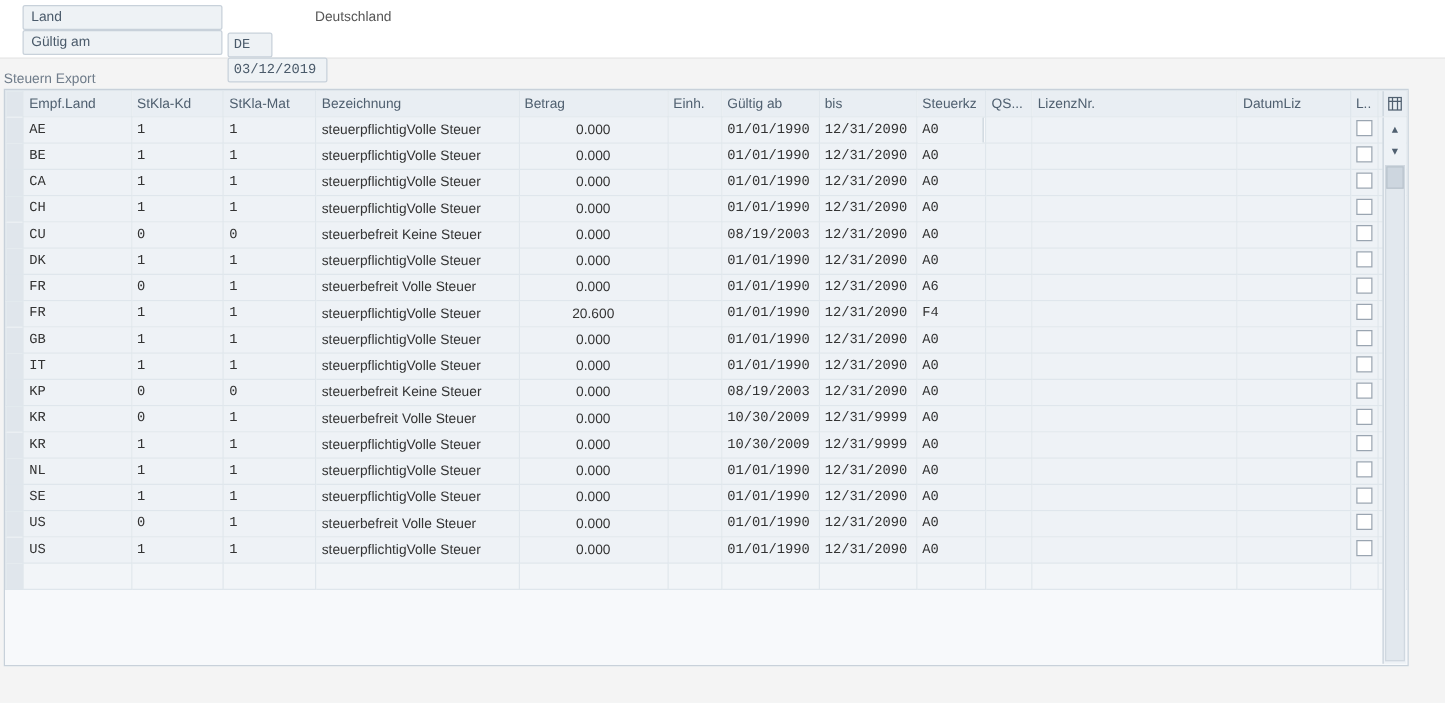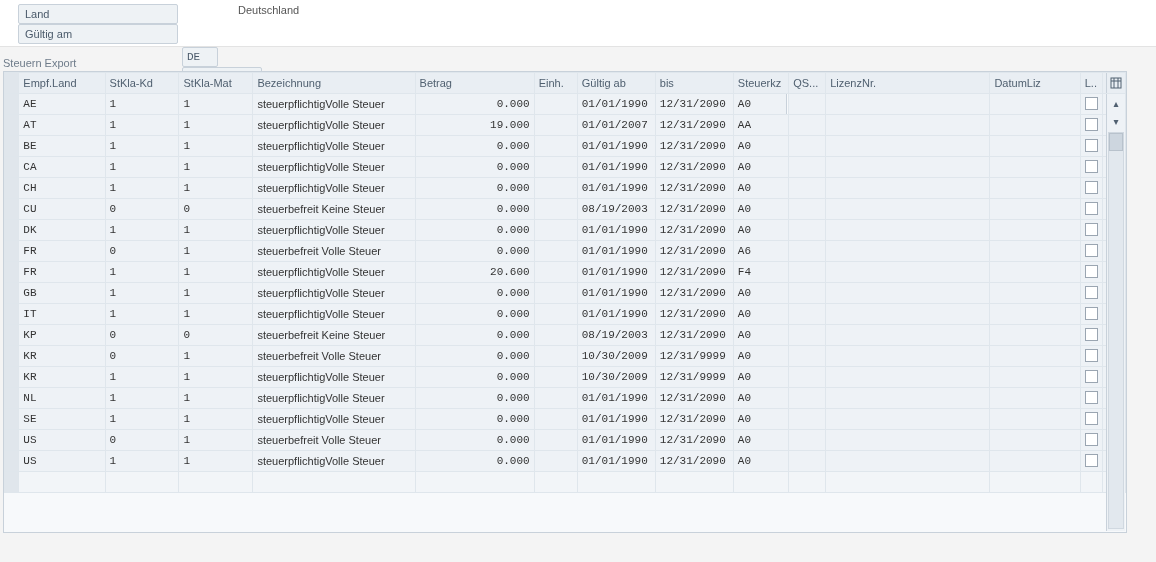--- a/index.html
+++ b/index.html
@@ -13,21 +13,21 @@
     height: 562px;
     overflow: hidden;
   }
   .top-panel {
     background: #fff;
     padding: 4px 6px 2px 18px;
     border-bottom: 1px solid #e3e3e3;
   }
   .top-row {
     display: flex;
-    align-items: flex-start;
+    align-items: center;
     height: 20px;
   }
   .field-label-box {
     width: 146px;
     height: 18px;
     line-height: 18px;
     padding: 0 6px;
     background: #eef2f5;
     border: 1px solid #c8d1da;
     border-radius: 2px;
@@ -41,21 +41,21 @@
     padding: 0 4px;
     background: #eef2f5;
     border: 1px solid #c8d1da;
     border-radius: 2px;
     color: #4a5a6a;
     font-family: "Consolas","Courier New", monospace;
     margin-top: 43px;
   }
   .field-value-box.narrow { width: 26px; text-align: left; }
   .country-text {
-    margin-left: 20px;
+    margin-left: 34px;
     color: #555;
   }
   .section {
     padding: 10px 6px 0 3px;
   }
   .section-title {
     color: #6f7c8a;
     margin-bottom: 2px;
   }
   .table-wrap {
@@ -85,22 +85,22 @@
     text-align: left;
   }
   .grid td {
     background: #eef2f6;
     color: #333;
   }
   .row-handle {
     background: #e0e6ec !important;
   }
   .num {
-    text-align: right;
-    font-family: Liberation Mono, monospace;
+    text-align: center;
+    font-family: Liberation Sans, sans-serif;
     color: #4a5a6a;
     margin-left: 16px;
   }
   .mono {
     font-family: "Consolas","Courier New", monospace;
     color: #4a5a6a;
   }
   .checkbox-cell {
     text-align: center;
   }
@@ -254,37 +254,20 @@
             <td class="mono">12/31/2090</td>
             <td class="mono f4-cell">A0<div class="f4-btn"></div></td>
             <td></td>
             <td></td>
             <td></td>
             <td class="checkbox-cell"><span class="fake-check"></span></td>
             <td></td>
           </tr>
           <tr>
             <td class="row-handle"></td>
-            <td class="mono">AT</td>
-            <td class="mono">1</td>
-            <td class="mono">1</td>
-            <td>steuerpflichtigVolle Steuer</td>
-            <td class="num">19.000</td>
-            <td class="mono"></td>
-            <td class="mono">01/01/2007</td>
-            <td class="mono">12/31/2090</td>
-            <td class="mono">AA</td>
-            <td></td>
-            <td></td>
-            <td></td>
-            <td class="checkbox-cell"><span class="fake-check"></span></td>
-            <td></td>
-          </tr>
-          <tr>
-            <td class="row-handle"></td>
             <td class="mono">BE</td>
             <td class="mono">1</td>
             <td class="mono">1</td>
             <td>steuerpflichtigVolle Steuer</td>
             <td class="num">0.000</td>
             <td class="mono"></td>
             <td class="mono">01/01/1990</td>
             <td class="mono">12/31/2090</td>
             <td class="mono">A0</td>
             <td></td>

